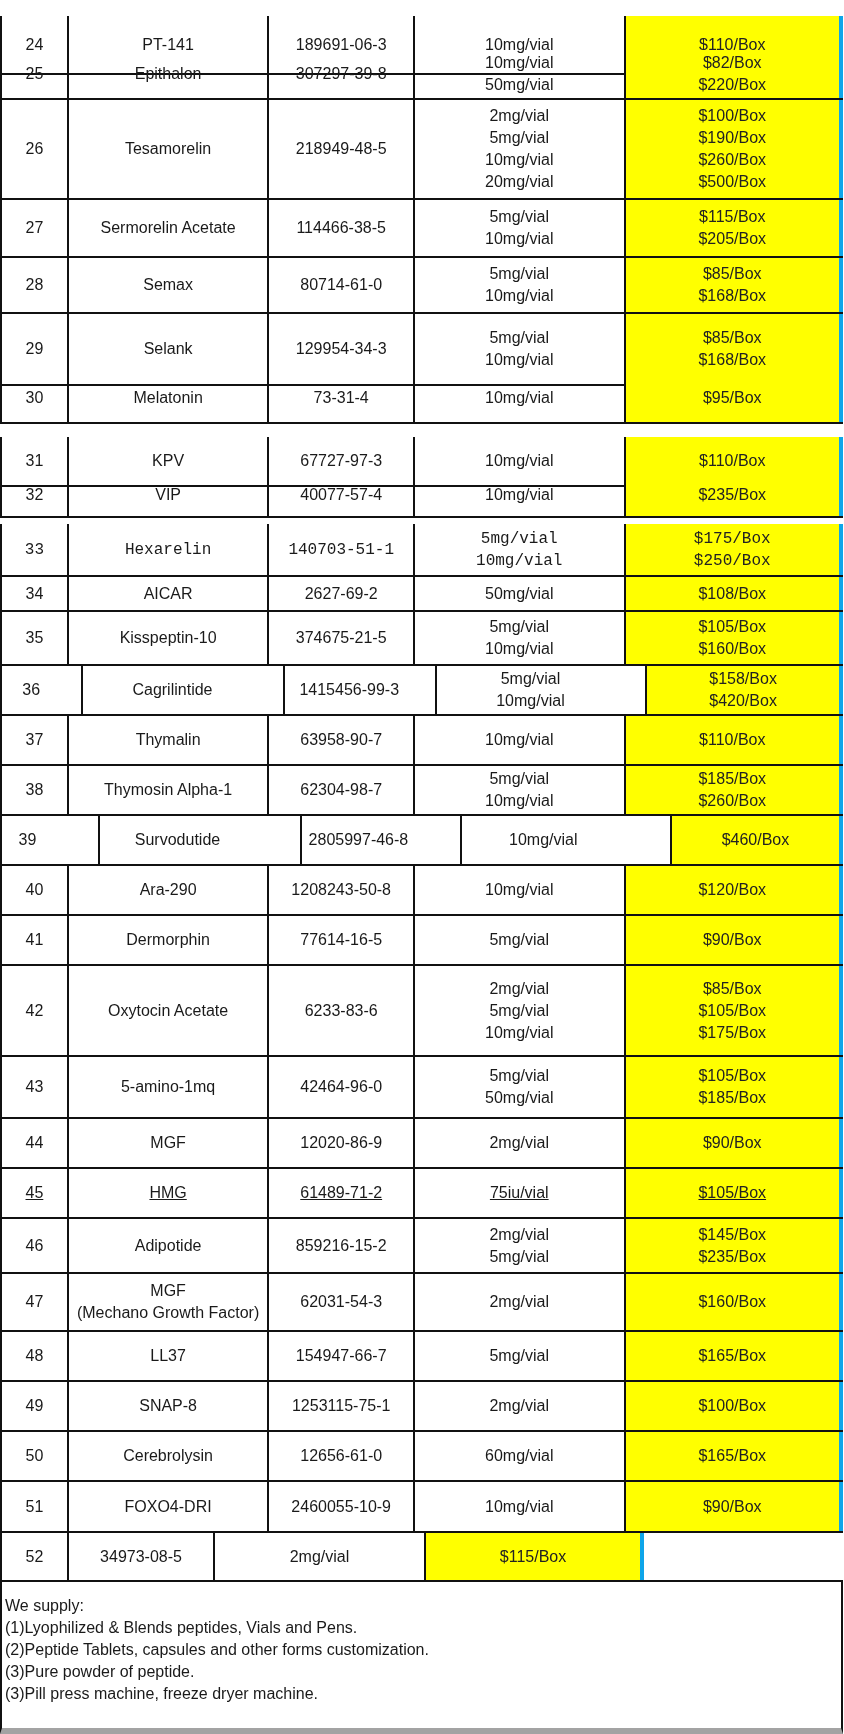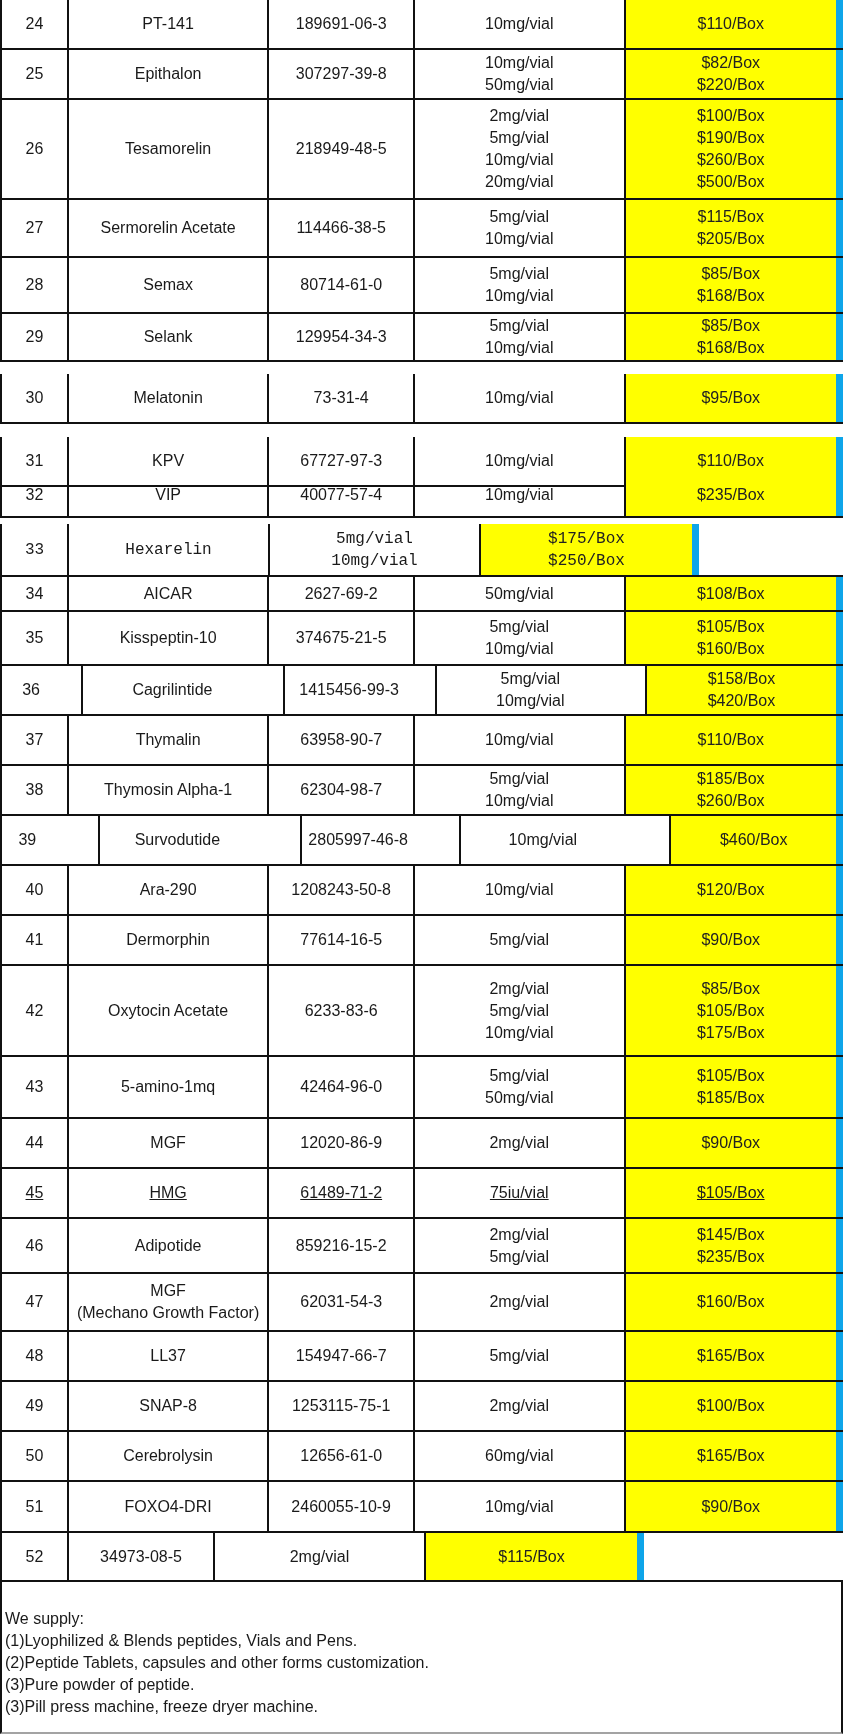--- a/index.html
+++ b/index.html
@@ -8,33 +8,33 @@
   #price-table { position: absolute; left: 0; top: 0; width: 844px; height: 1734px; }
   .row { position: absolute; left: 0; width: 843px; display: flex;
          border-bottom: 2px solid #111; box-sizing: border-box; }
   .cell { box-sizing: border-box; border-left: 2px solid #111;
           display: flex; flex-direction: column; align-items: center; justify-content: center;
           font-size: 16px; line-height: 22px; text-align: center; white-space: nowrap; }
   .cell.c-no { width: 67px; }
   .cell.c-name { width: 201px; }
   .cell.c-cas { width: 146px; }
   .cell.c-spec { width: 211px; }
-  .cell.c-price { width: 220px; background: #ffff00; border-right: 7px solid #0ea5e9; color: #222; }
+  .cell.c-price { width: 220px; background: #ffff00; border-right: 4px solid #0ea5e9; color: #222; }
   .cell span { display: block; }
   #footer { position: absolute; left: 0; top: 1582px; width: 843px; height: 152px;
             box-sizing: border-box; border-left: 2px solid #111; border-right: 2px solid #111;
-            border-bottom: 2px solid #a3a3a3; padding: 26px 0 0 3px; font-size: 16px; line-height: 22px;
+            border-bottom: 6px solid #a3a3a3; padding: 13px 0 0 3px; font-size: 16px; line-height: 22px;
             color: #1a1a1a; }
   #footer div { white-space: nowrap; }
 </style>
 </head>
 <body>
 
 <div id="price-table">
-    <div class="row" style="top: 0px; height: 50px;">
+    <div class="row" style="top: 16px; height: 59px;">
       <div class="cell c-no">
         <span>24</span>
       </div>
       <div class="cell c-name">
         <span>PT-141</span>
       </div>
       <div class="cell c-cas">
         <span>189691-06-3</span>
       </div>
       <div class="cell c-spec">
@@ -117,21 +117,21 @@
       </div>
       <div class="cell c-spec">
         <span>5mg/vial</span>
         <span>10mg/vial</span>
       </div>
       <div class="cell c-price" style="background: rgb(255, 255, 0);">
         <span>$85/Box</span>
         <span>$168/Box</span>
       </div>
     </div>
-    <div class="row" style="top: 314px; height: 48px; justify-content: flex-end;">
+    <div class="row" style="top: 314px; height: 72px; justify-content: flex-end;">
       <div class="cell c-no">
         <span>29</span>
       </div>
       <div class="cell c-name">
         <span>Selank</span>
       </div>
       <div class="cell c-cas">
         <span>129954-34-3</span>
       </div>
       <div class="cell c-spec">
@@ -193,20 +193,23 @@
       <div class="cell c-price" style="background: rgb(255, 255, 0);">
         <span>$235/Box</span>
       </div>
     </div>
     <div class="row" style="top: 524px; height: 53px; font-family: Liberation Mono, monospace;">
       <div class="cell c-no">
         <span>33</span>
       </div>
       <div class="cell c-name">
         <span>Hexarelin</span>
+      </div>
+      <div class="cell c-cas">
+        <span>140703-51-1</span>
       </div>
       <div class="cell c-spec">
         <span>5mg/vial</span>
         <span>10mg/vial</span>
       </div>
       <div class="cell c-price" style="background: rgb(255, 255, 0);">
         <span>$175/Box</span>
         <span>$250/Box</span>
       </div>
     </div>

